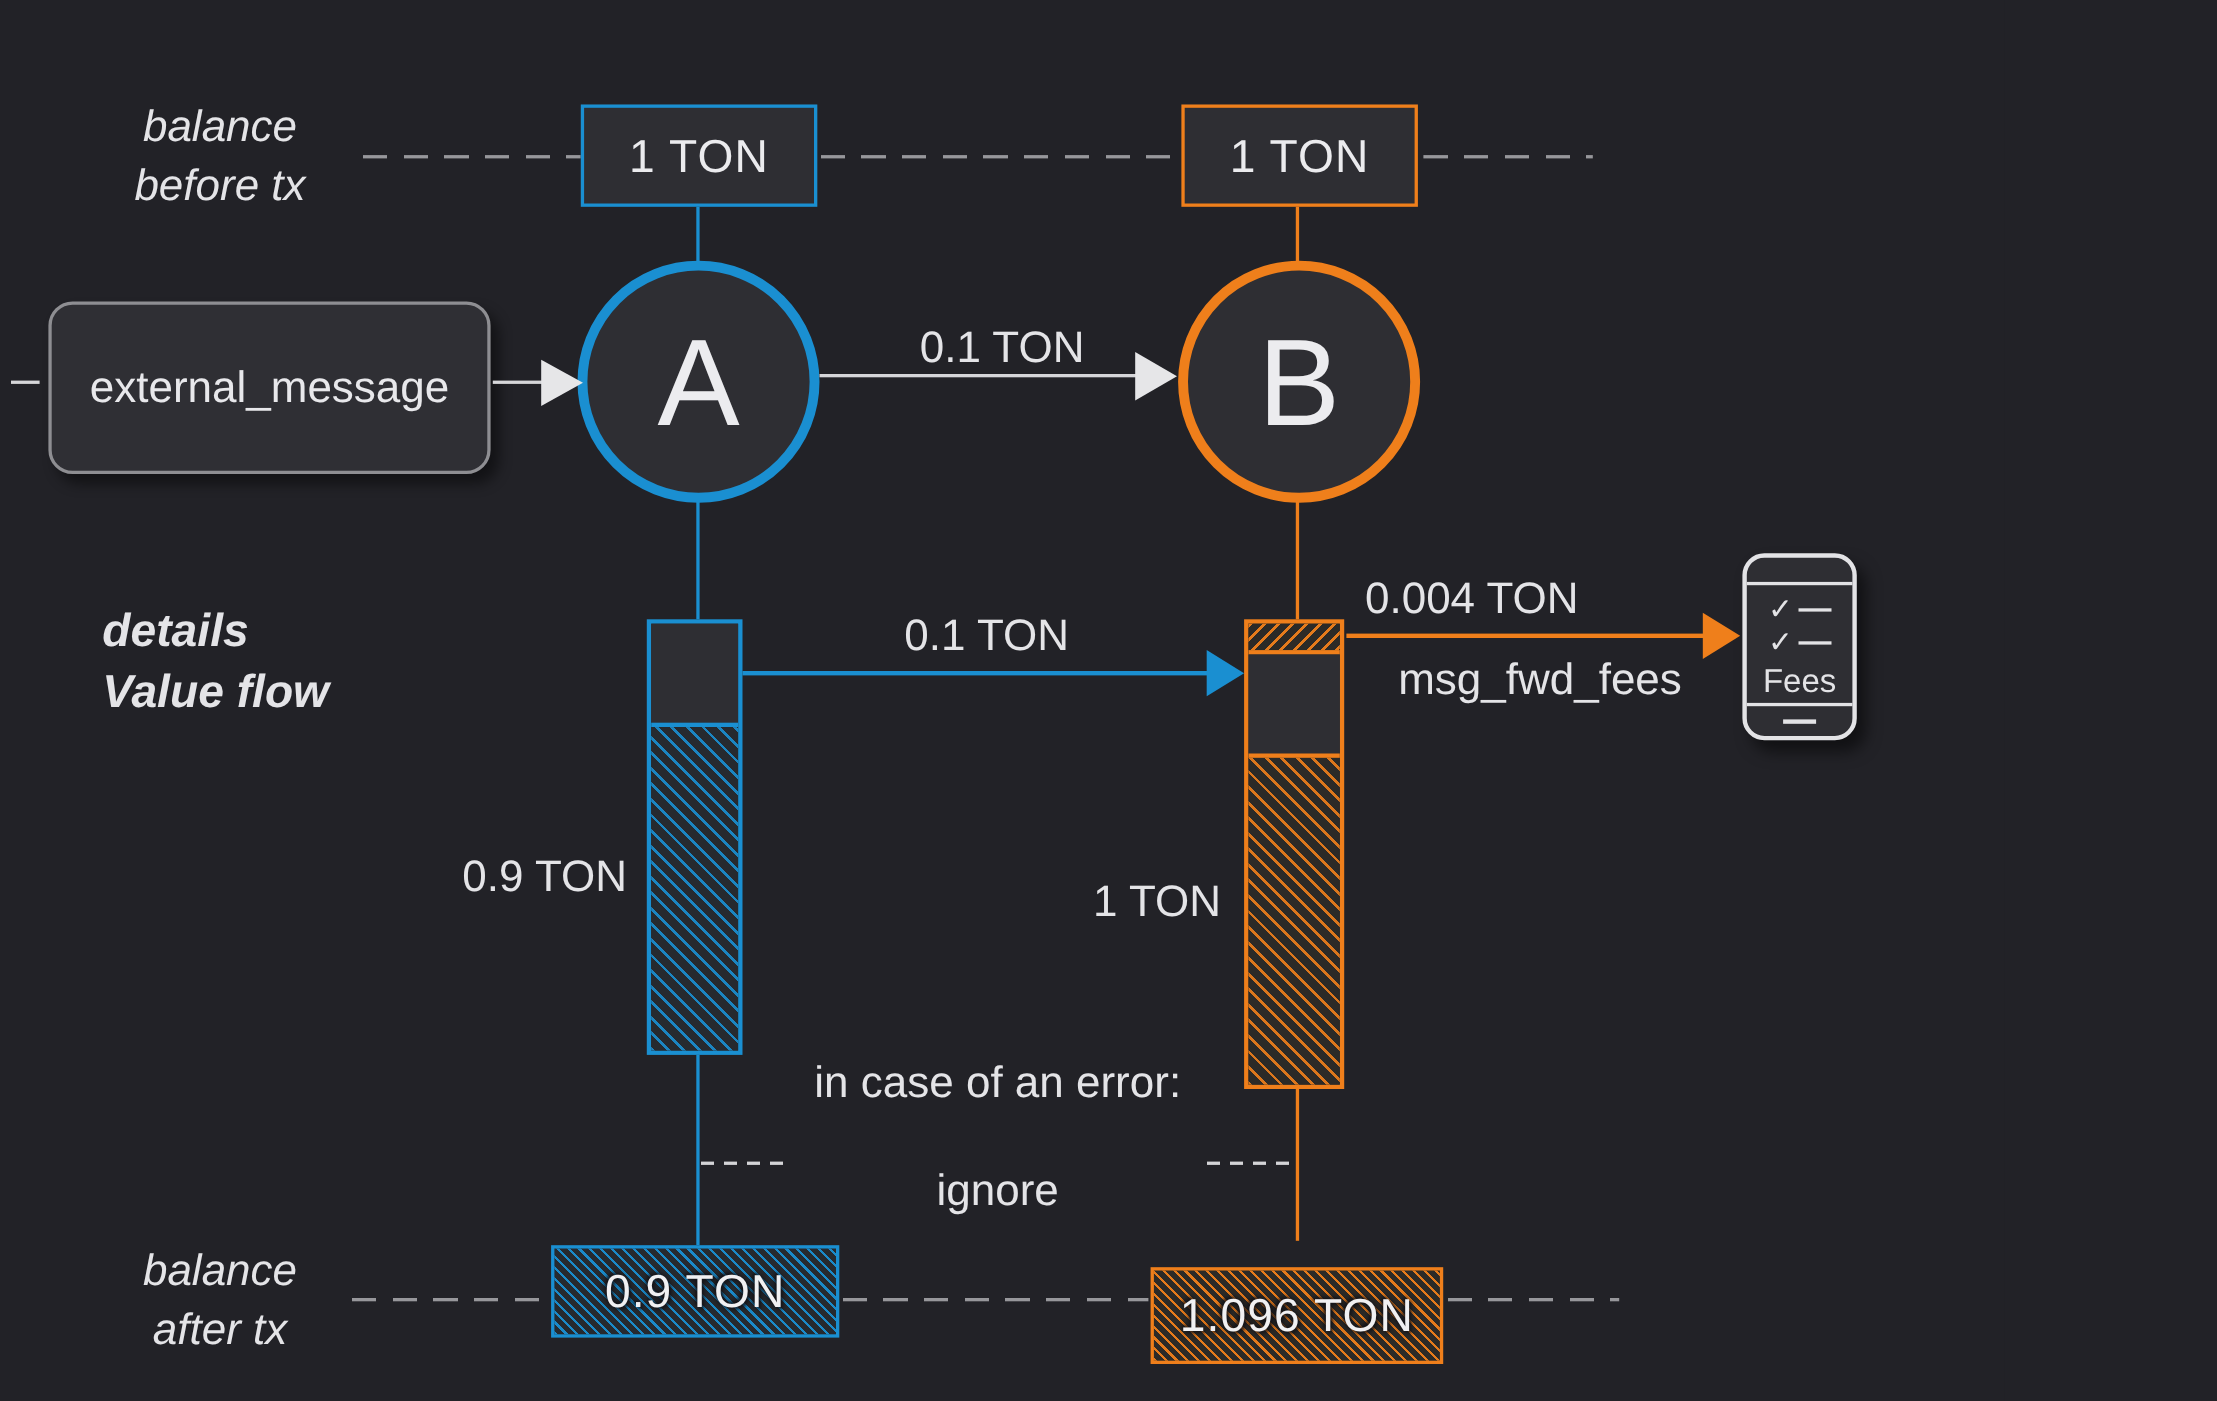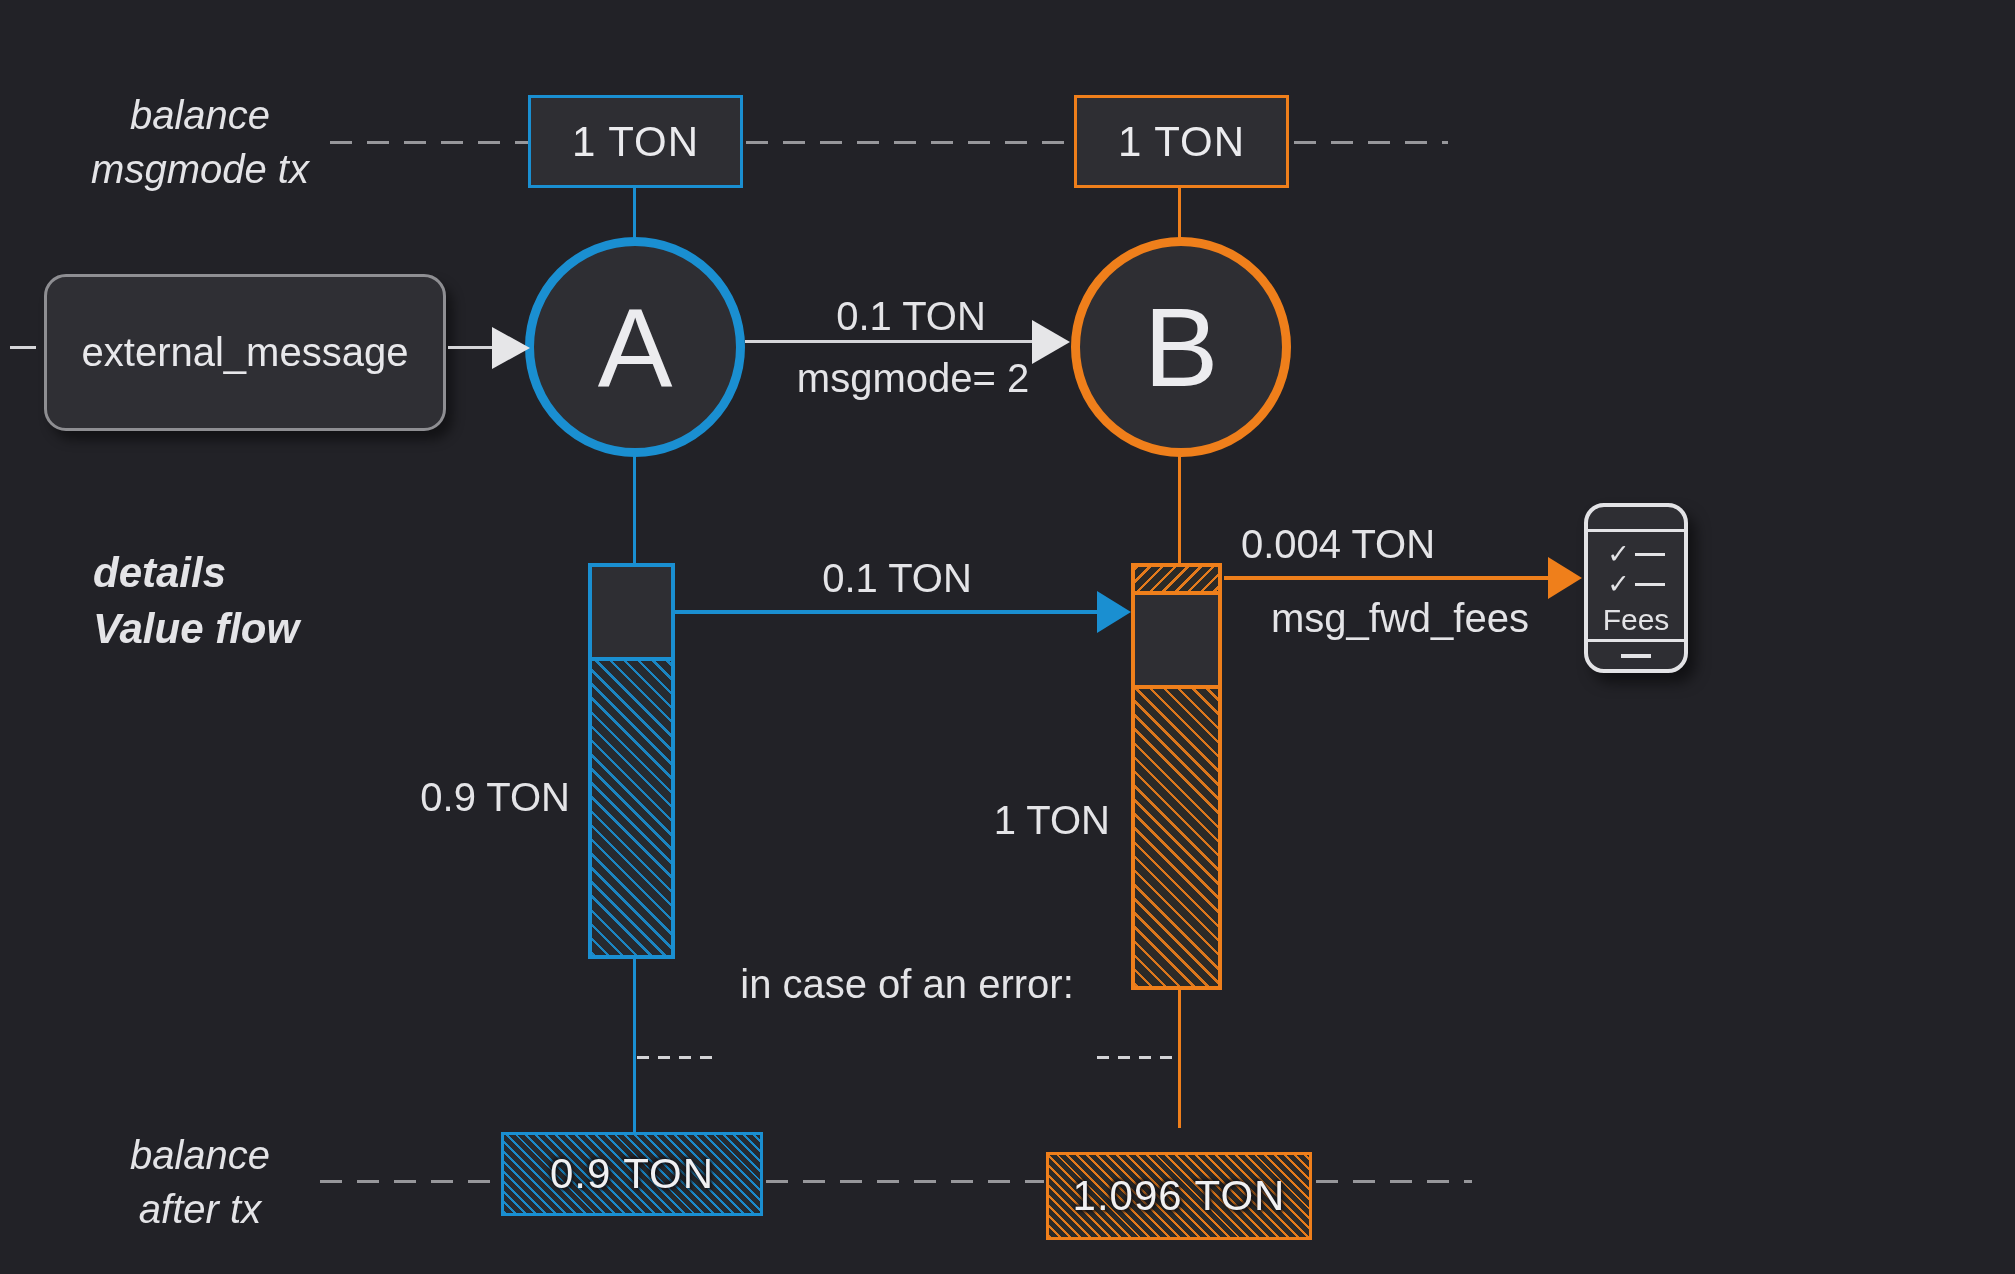--- a/index.html
+++ b/index.html
@@ -86,21 +86,21 @@
     align-items:center;justify-content:center;}
   .home-dash{display:inline-block;width:30px;height:4px;background:#e3e3e6;}
 </style>
 </head>
 <body>
 
 <div class="stage">
 
   <div class="lbl italic2 center" style="left:90px;top:88px;width:220px;">
     <div>balance</div>
-    <div>msgmode tx</div>
+    <div>before tx</div>
   </div>
 
   <div class="dash-h" style="left:330px;top:141px;width:198px;"></div>
   <div class="dash-h" style="left:746px;top:141px;width:326px;"></div>
   <div class="dash-h" style="left:1294px;top:141px;width:154px;"></div>
 
   <div class="tonbox b-blue" style="left:528px;top:95px;">
     <span>1 TON</span>
   </div>
   <div class="tonbox b-orange" style="left:1074px;top:95px;">
@@ -120,21 +120,20 @@
   <div class="hline gray-bg" style="left:10px;top:346px;width:26px;height:3px;"></div>
   <div class="extbox">
     <span>external_message</span>
   </div>
   <div class="hline gray-bg" style="left:448px;top:346px;width:46px;height:3px;"></div>
   <div class="tri-right" style="left:492px;top:327px;border-width:21px 0 21px 38px;border-left-color:#e6e6e8;"></div>
 
   <div class="hline gray-bg" style="left:745px;top:340px;width:289px;height:3px;"></div>
   <div class="tri-right" style="left:1032px;top:320px;border-width:22px 0 22px 38px;border-left-color:#e6e6e8;"></div>
   <div class="lbl center" style="left:761px;top:294px;width:300px;">0.1 TON</div>
-  <div class="lbl center" style="left:738px;top:356px;width:350px;">msgmode= 2</div>
 
   <div class="lbl boldital" style="left:93px;top:545px;">
     <div>details</div>
     <div>Value flow</div>
   </div>
 
   <div class="vline blue-bg" style="left:633px;top:455px;height:108px;"></div>
 
   <div class="bar bar-blue" style="left:588px;top:563px;width:87px;height:396px;">
     <div class="seg-solid" style="height:90px;border-bottom:4px solid #1a8fd1;"></div>
@@ -178,20 +177,21 @@
 
   <div class="lbl right" style="left:270px;top:775px;width:300px;">0.9 TON</div>
   <div class="lbl right" style="left:810px;top:798px;width:300px;">1 TON</div>
 
   <div class="vline blue-bg" style="left:633px;top:959px;height:173px;"></div>
   <div class="vline orange-bg" style="left:1178px;top:990px;height:138px;"></div>
 
   <div class="dash-fine" style="left:637px;top:1056px;width:82px;"></div>
   <div class="dash-fine" style="left:1097px;top:1056px;width:80px;"></div>
   <div class="lbl center" style="left:657px;top:962px;width:500px;">in case of an error:</div>
+  <div class="lbl center" style="left:657px;top:1060px;width:500px;">ignore</div>
 
   <div class="lbl italic2 center" style="left:90px;top:1128px;width:220px;">
     <div>balance</div>
     <div>after tx</div>
   </div>
 
   <div class="dash-h" style="left:320px;top:1180px;width:180px;"></div>
   <div class="dash-h" style="left:766px;top:1180px;width:278px;"></div>
   <div class="dash-h" style="left:1316px;top:1180px;width:156px;"></div>
 

